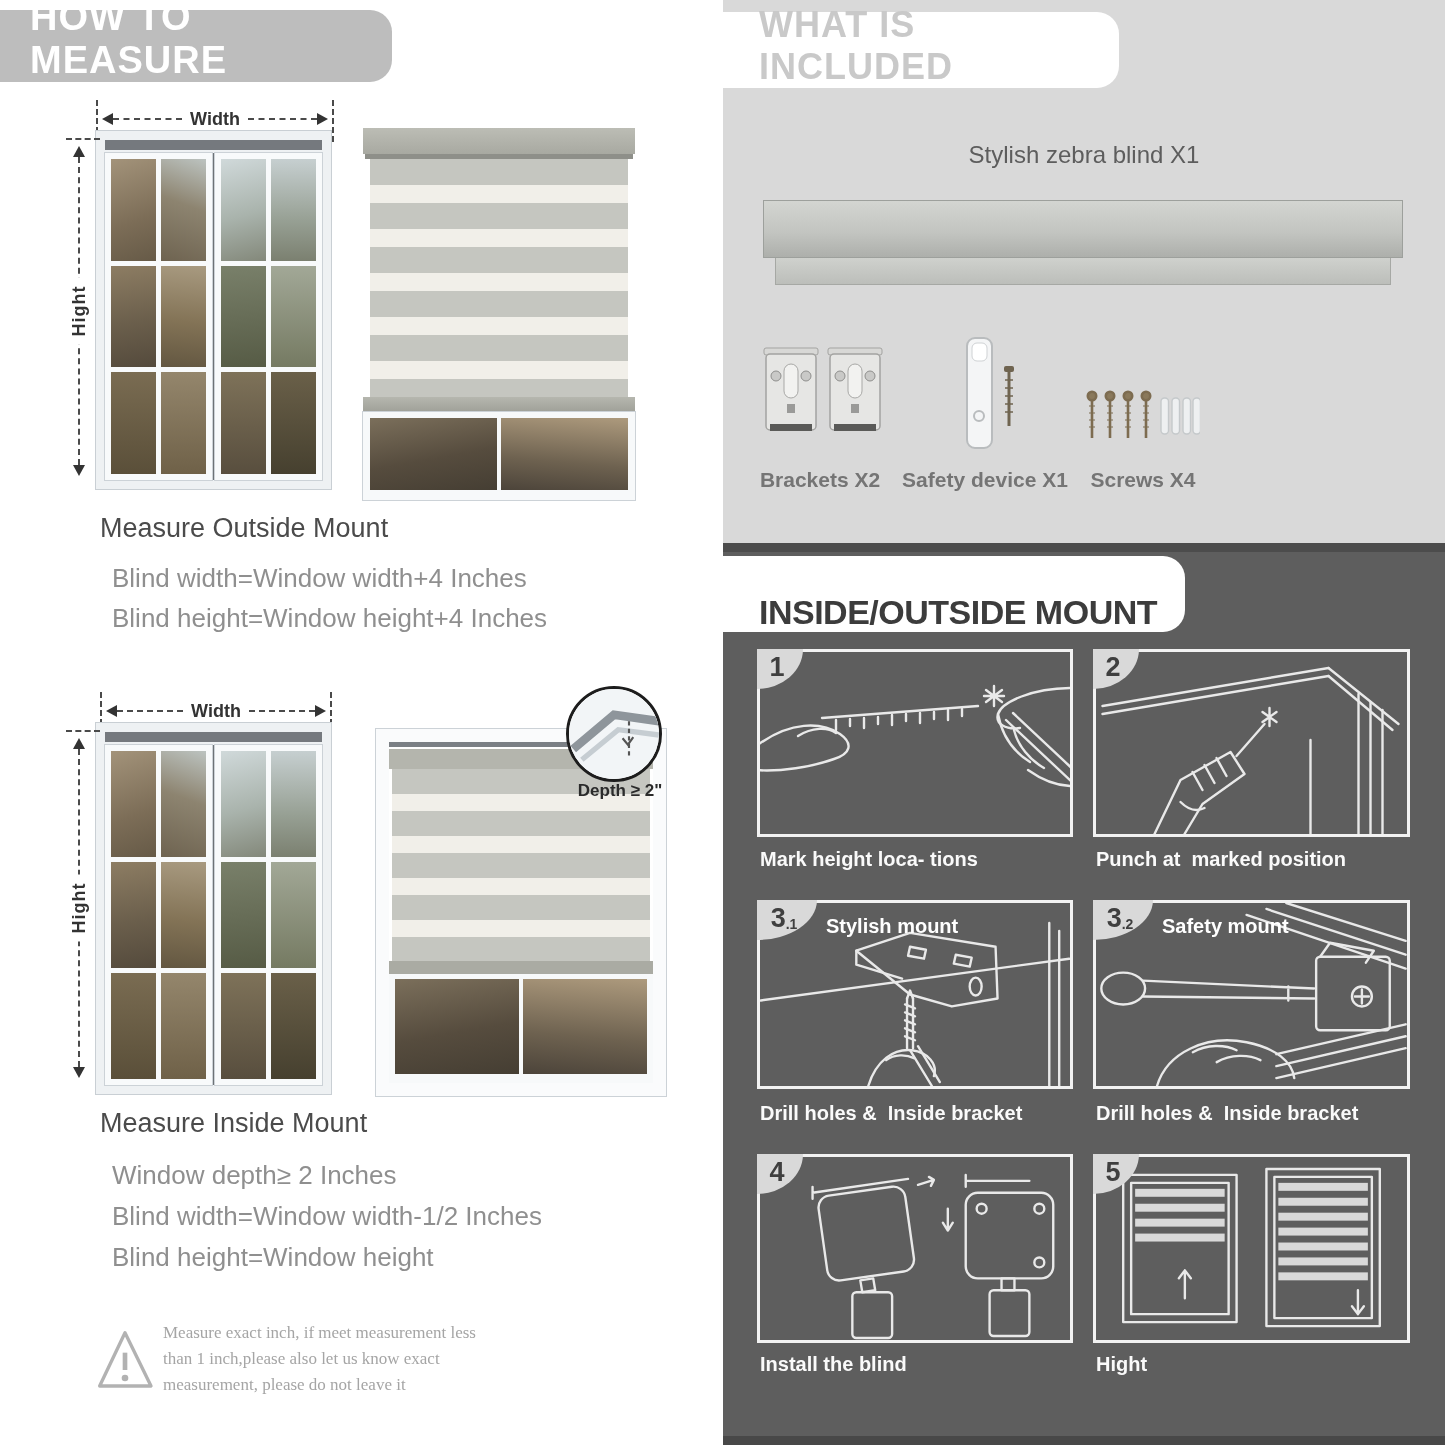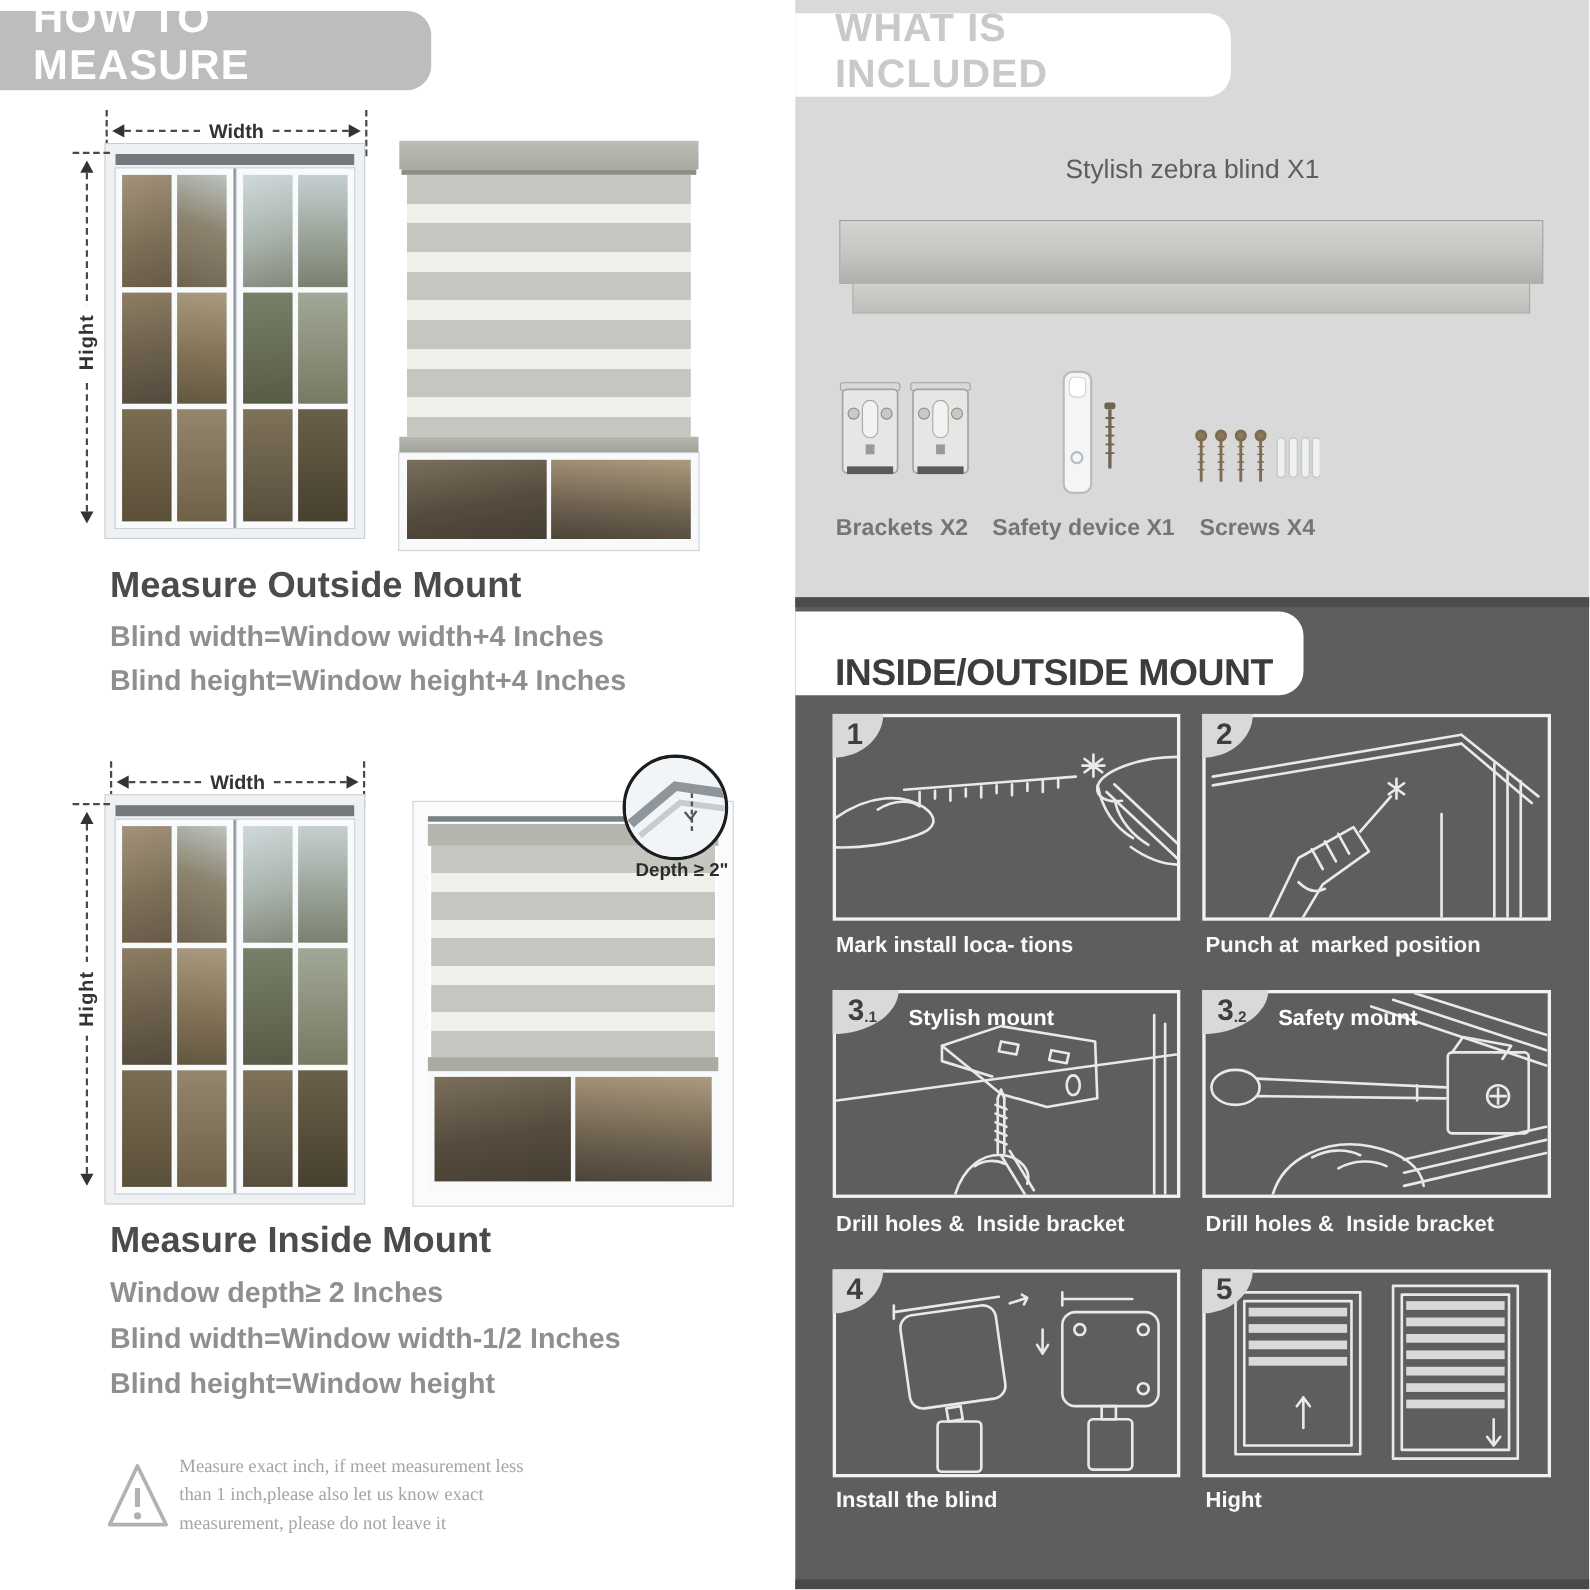--- a/index.html
+++ b/index.html
@@ -4,22 +4,22 @@
 <style>
   html,body{margin:0;padding:0;background:#fff;}
   .page{position:relative;width:1445px;height:1445px;background:#fff;overflow:hidden;
         font-family:"Liberation Sans",sans-serif;}
   
   .abs{position:absolute;}
   
   .ribbon{position:absolute;border-radius:0 22px 22px 0;display:flex;align-items:flex-end;}
   #htm-header{left:0;top:10px;width:362px;height:72px;background:var(--header-bar,#bdbdbd);
               color:#fff;font-size:38px;font-weight:bold;padding-left:30px;letter-spacing:1px;}
-  .sec-title{position:absolute;font-size:33px;font-weight:bold;color:#4b4b4b;}
-  .sec-line{position:absolute;font-size:26px;font-weight:bold;color:#8f8f8f;}
+  .sec-title{position:absolute;font-size:27px;font-weight:normal;color:#4b4b4b;}
+  .sec-line{position:absolute;font-size:26px;font-weight:normal;color:#8f8f8f;margin-left:12px;}
   
   .h-arrow{position:absolute;display:flex;align-items:center;}
   .h-arrow .dash{flex:1;height:0;border-top:2px dashed #4a4a4a;}
   .h-arrow .ah-l{width:0;height:0;border:6px solid transparent;border-right:11px solid #333;}
   .h-arrow .ah-r{width:0;height:0;border:6px solid transparent;border-left:11px solid #333;}
   .dim-label{font-size:18px;font-weight:bold;color:#333;padding:0 8px;background:#fff;}
   .h-arrow .vtick{position:absolute;top:-6px;height:42px;border-left:2px dashed #4a4a4a;}
   .h-arrow .vtick.l{left:0;}.h-arrow .vtick.r{right:0;}
   .v-arrow{position:absolute;display:flex;flex-direction:column;align-items:center;}
   .v-arrow .vdash{flex:1;width:0;border-left:2px dashed #4a4a4a;}
@@ -358,21 +358,21 @@
         <path d="M262 42 L262 182 M274 50 L274 182 M286 58 L286 182"></path>
         <path d="M58 182 L84 128 L134 100 L148 122 L106 152 L88 182"></path>
         <path d="M96 120 L106 138 M108 113 L118 131 M120 106 L130 124"></path>
         <path d="M140 104 L168 72"></path>
         <path d="M166 60 l14 10 M180 60 l-14 10 M173 56 v18"></path>
         <path d="M84 150 C92 158 100 160 108 156"></path>
       </g>
     </svg>
   </div>
 
-  <div class="step-caption" style="left:760px;top:848px;">Mark install loca- tions</div>
+  <div class="step-caption" style="left:760px;top:848px;">Mark height loca- tions</div>
   <div class="step-caption" style="left:1096px;top:848px;">Punch at  marked position</div>
 
   <div class="step" style="left:757px;top:900px;width:316px;height:189px;">
     <div class="badge wide">
       <span class="n">3</span>
         <span class="sub">.1</span>
     </div>
     <div class="inner-label">Stylish mount</div>
     <svg viewBox="0 0 310 184">
       <g class="lineart">

